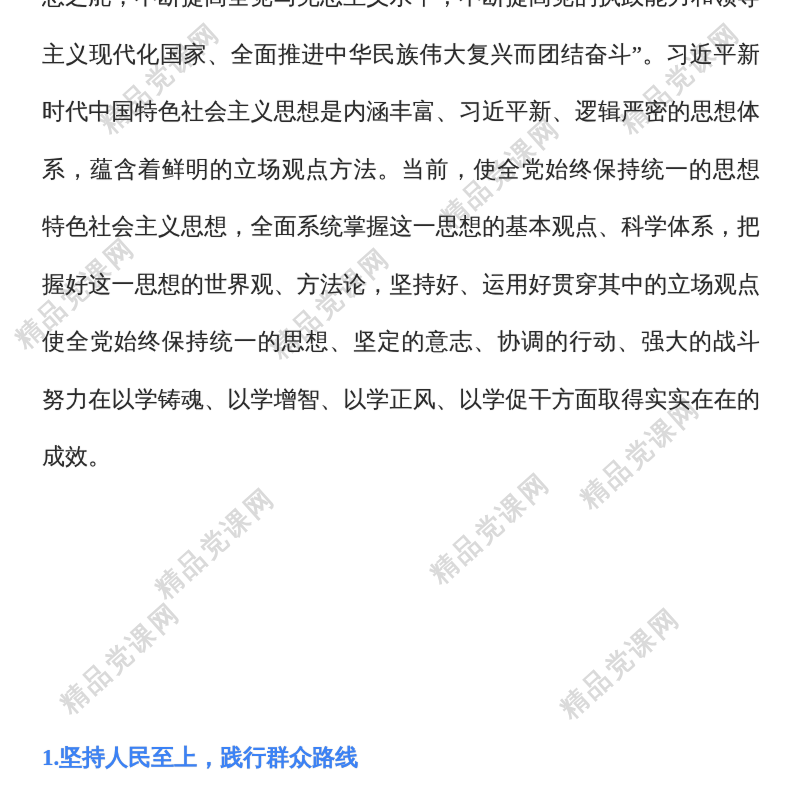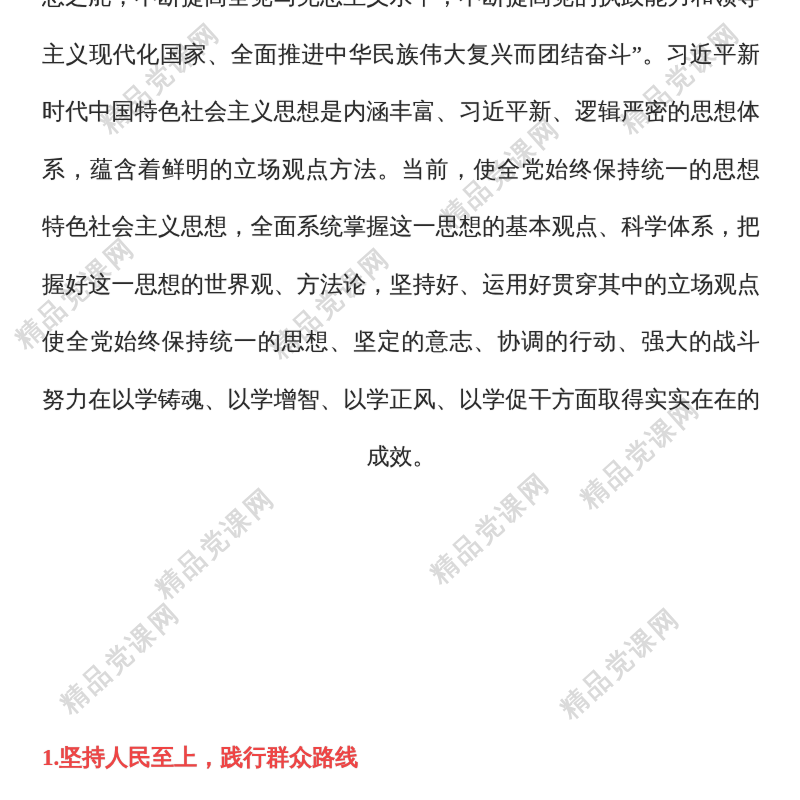--- a/index.html
+++ b/index.html
@@ -44,32 +44,32 @@
   }
   .line {
     height: 57.5px;
     line-height: 57.5px;
     overflow: hidden;
     text-align: justify;
     text-align-last: justify;
     text-justify: inter-character;
   }
   .line.short {
-    text-align: center;
+    text-align: left;
     text-align-last: auto;
   }
   .heading {
     position: absolute;
     left: 42px;
     top: 738px;
     z-index: 2;
     font-size: 23px;
     line-height: 40px;
     font-weight: bold;
-    color: #ef4444;
+    color: #3b82f6;
     text-shadow: 0 0 1px rgba(50,50,50,0.4);
   }
 </style>
 </head>
 <body>
 
 <div class="page" style="background: rgb(255, 255, 255);">
 
   <div class="wm-layer">
     <div class="wm" style="left: 85px; top: 60px; color: rgb(214, 214, 214);">精品党课网</div>

